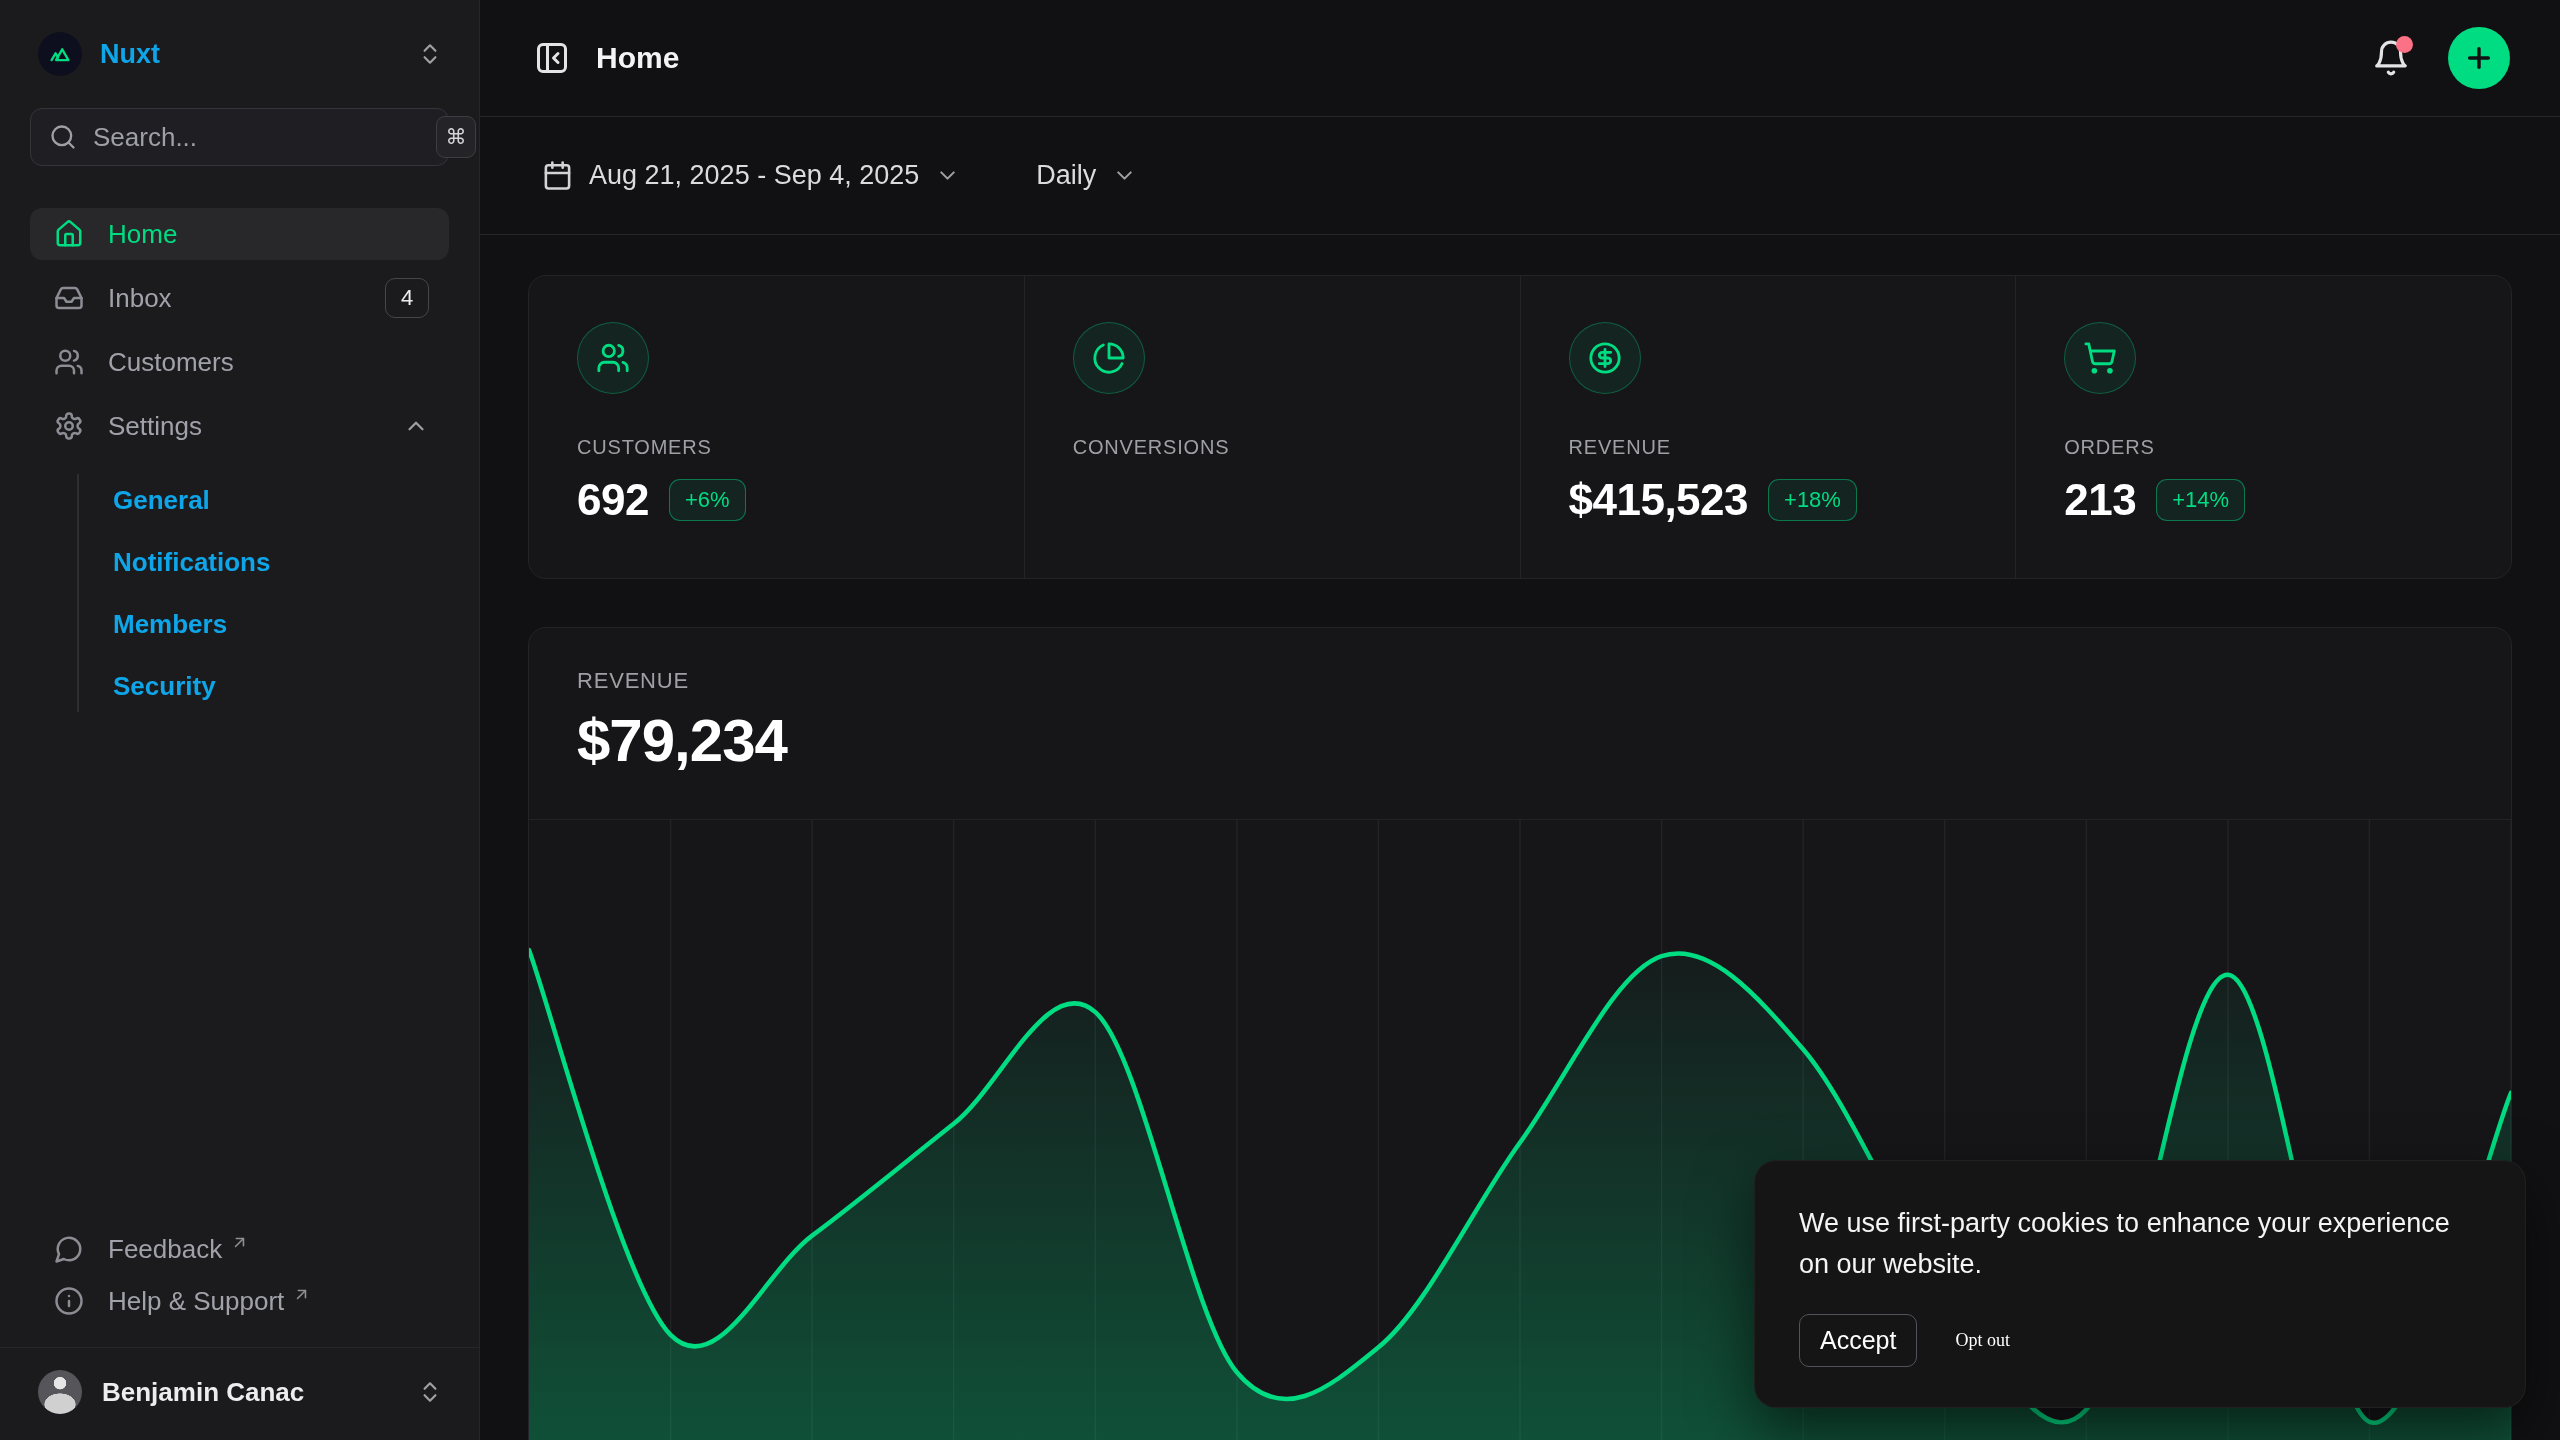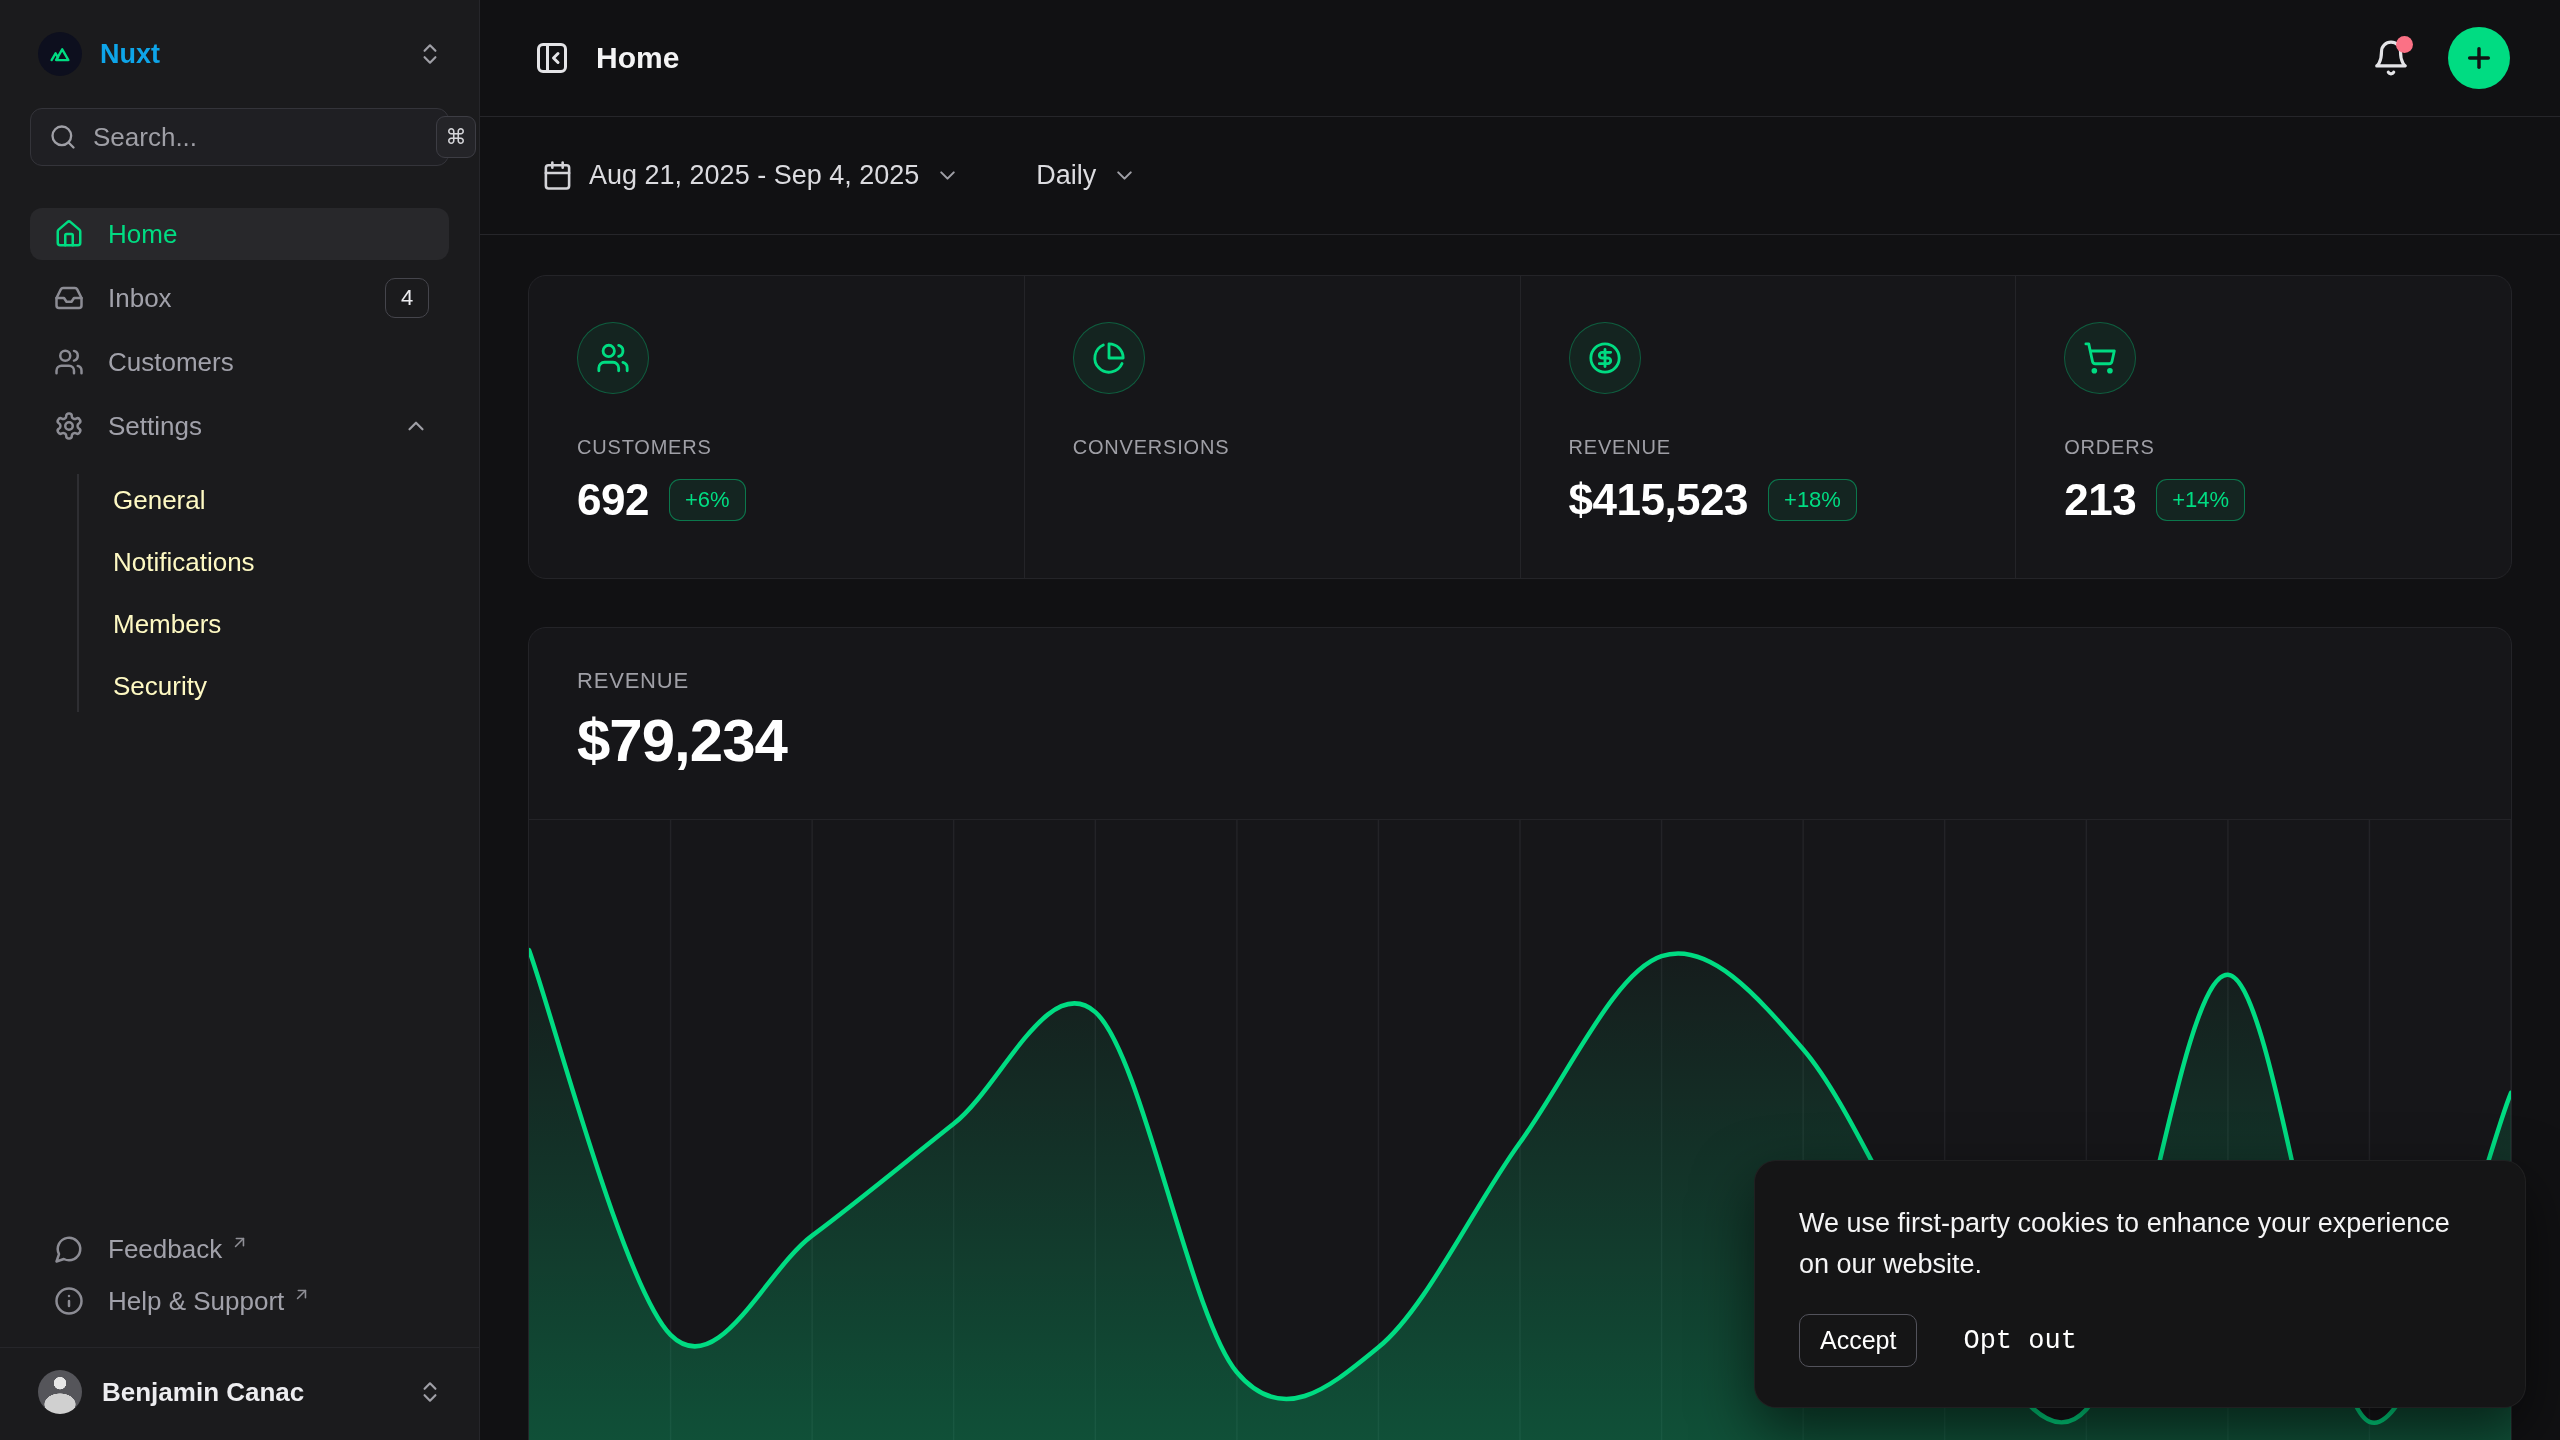--- a/index.html
+++ b/index.html
@@ -58,21 +58,21 @@
     display:flex; align-items:center; justify-content:center; font-size:22px; color:#ededf0;
   }
   .nav-trail svg { width:26px; height:26px; }
 
   .sub-list {
     margin:10px 0 4px 47px; padding-left:28px; border-left:2px solid #2e2e32;
     display:flex; flex-direction:column; gap:10px;
   }
   .sub-item {
     height:52px; display:flex; align-items:center; padding-left:6px; border-radius:10px;
-    color:#fef9c3; font-size:26px; text-decoration:none; cursor:pointer;
+    color:#0ea5e9; font-size:26px; text-decoration:none; cursor:pointer;font-weight:bold;
   }
 
   .sidebar-foot { margin-top:auto; padding:0 0 20px 0; display:flex; flex-direction:column; }
   .foot-link { height:52px; display:flex; align-items:center; padding:0 20px 0 24px; border-radius:12px; color:#a1a1aa; font-size:26px; cursor:pointer; text-decoration:none; }
   .foot-link .nav-ic { display:flex; color:#8c8c94; }
   .foot-link .nav-ic svg { width:30px; height:30px; }
   .ext-ic { display:flex; color:#8f8f96; margin:-14px 0 0 8px; }
   .ext-ic svg { width:19px; height:19px; }
 
   .sidebar-user {
@@ -160,21 +160,21 @@
     position:fixed; right:34px; bottom:32px; width:772px;
     background:#151516; border:1px solid rgba(255,255,255,0.05); border-radius:22px;
     padding:42px 44px 40px 44px; box-shadow:0 24px 60px rgba(0,0,0,0.55); z-index:20;
   }
   .cookie-text { font-size:27px; line-height:1.5; color:#f4f4f5; max-width:660px; }
   .cookie-actions { display:flex; align-items:center; gap:34px; margin-top:30px; }
   .cookie-accept {
     font-family:inherit; font-size:25px; color:#ffffff; background:transparent; cursor:pointer;
     border:1.5px solid #52525b; border-radius:10px; padding:11px 20px;
   }
-  .cookie-optout { font-family:Liberation Mono, monospace; font-size:27px; color:#ffffff; background:none; border:none; cursor:pointer; padding:11px 4px;margin-left:8px; }
+  .cookie-optout { font-family:Liberation Serif, serif; font-size:18px; color:#ffffff; background:none; border:none; cursor:pointer; padding:11px 4px; }
 
   svg { stroke-linecap:round; stroke-linejoin:round; }
 </style>
 </head>
 <body>
 
 <div class="app">
 
   <aside class="sidebar">
     <div class="sidebar-main">

